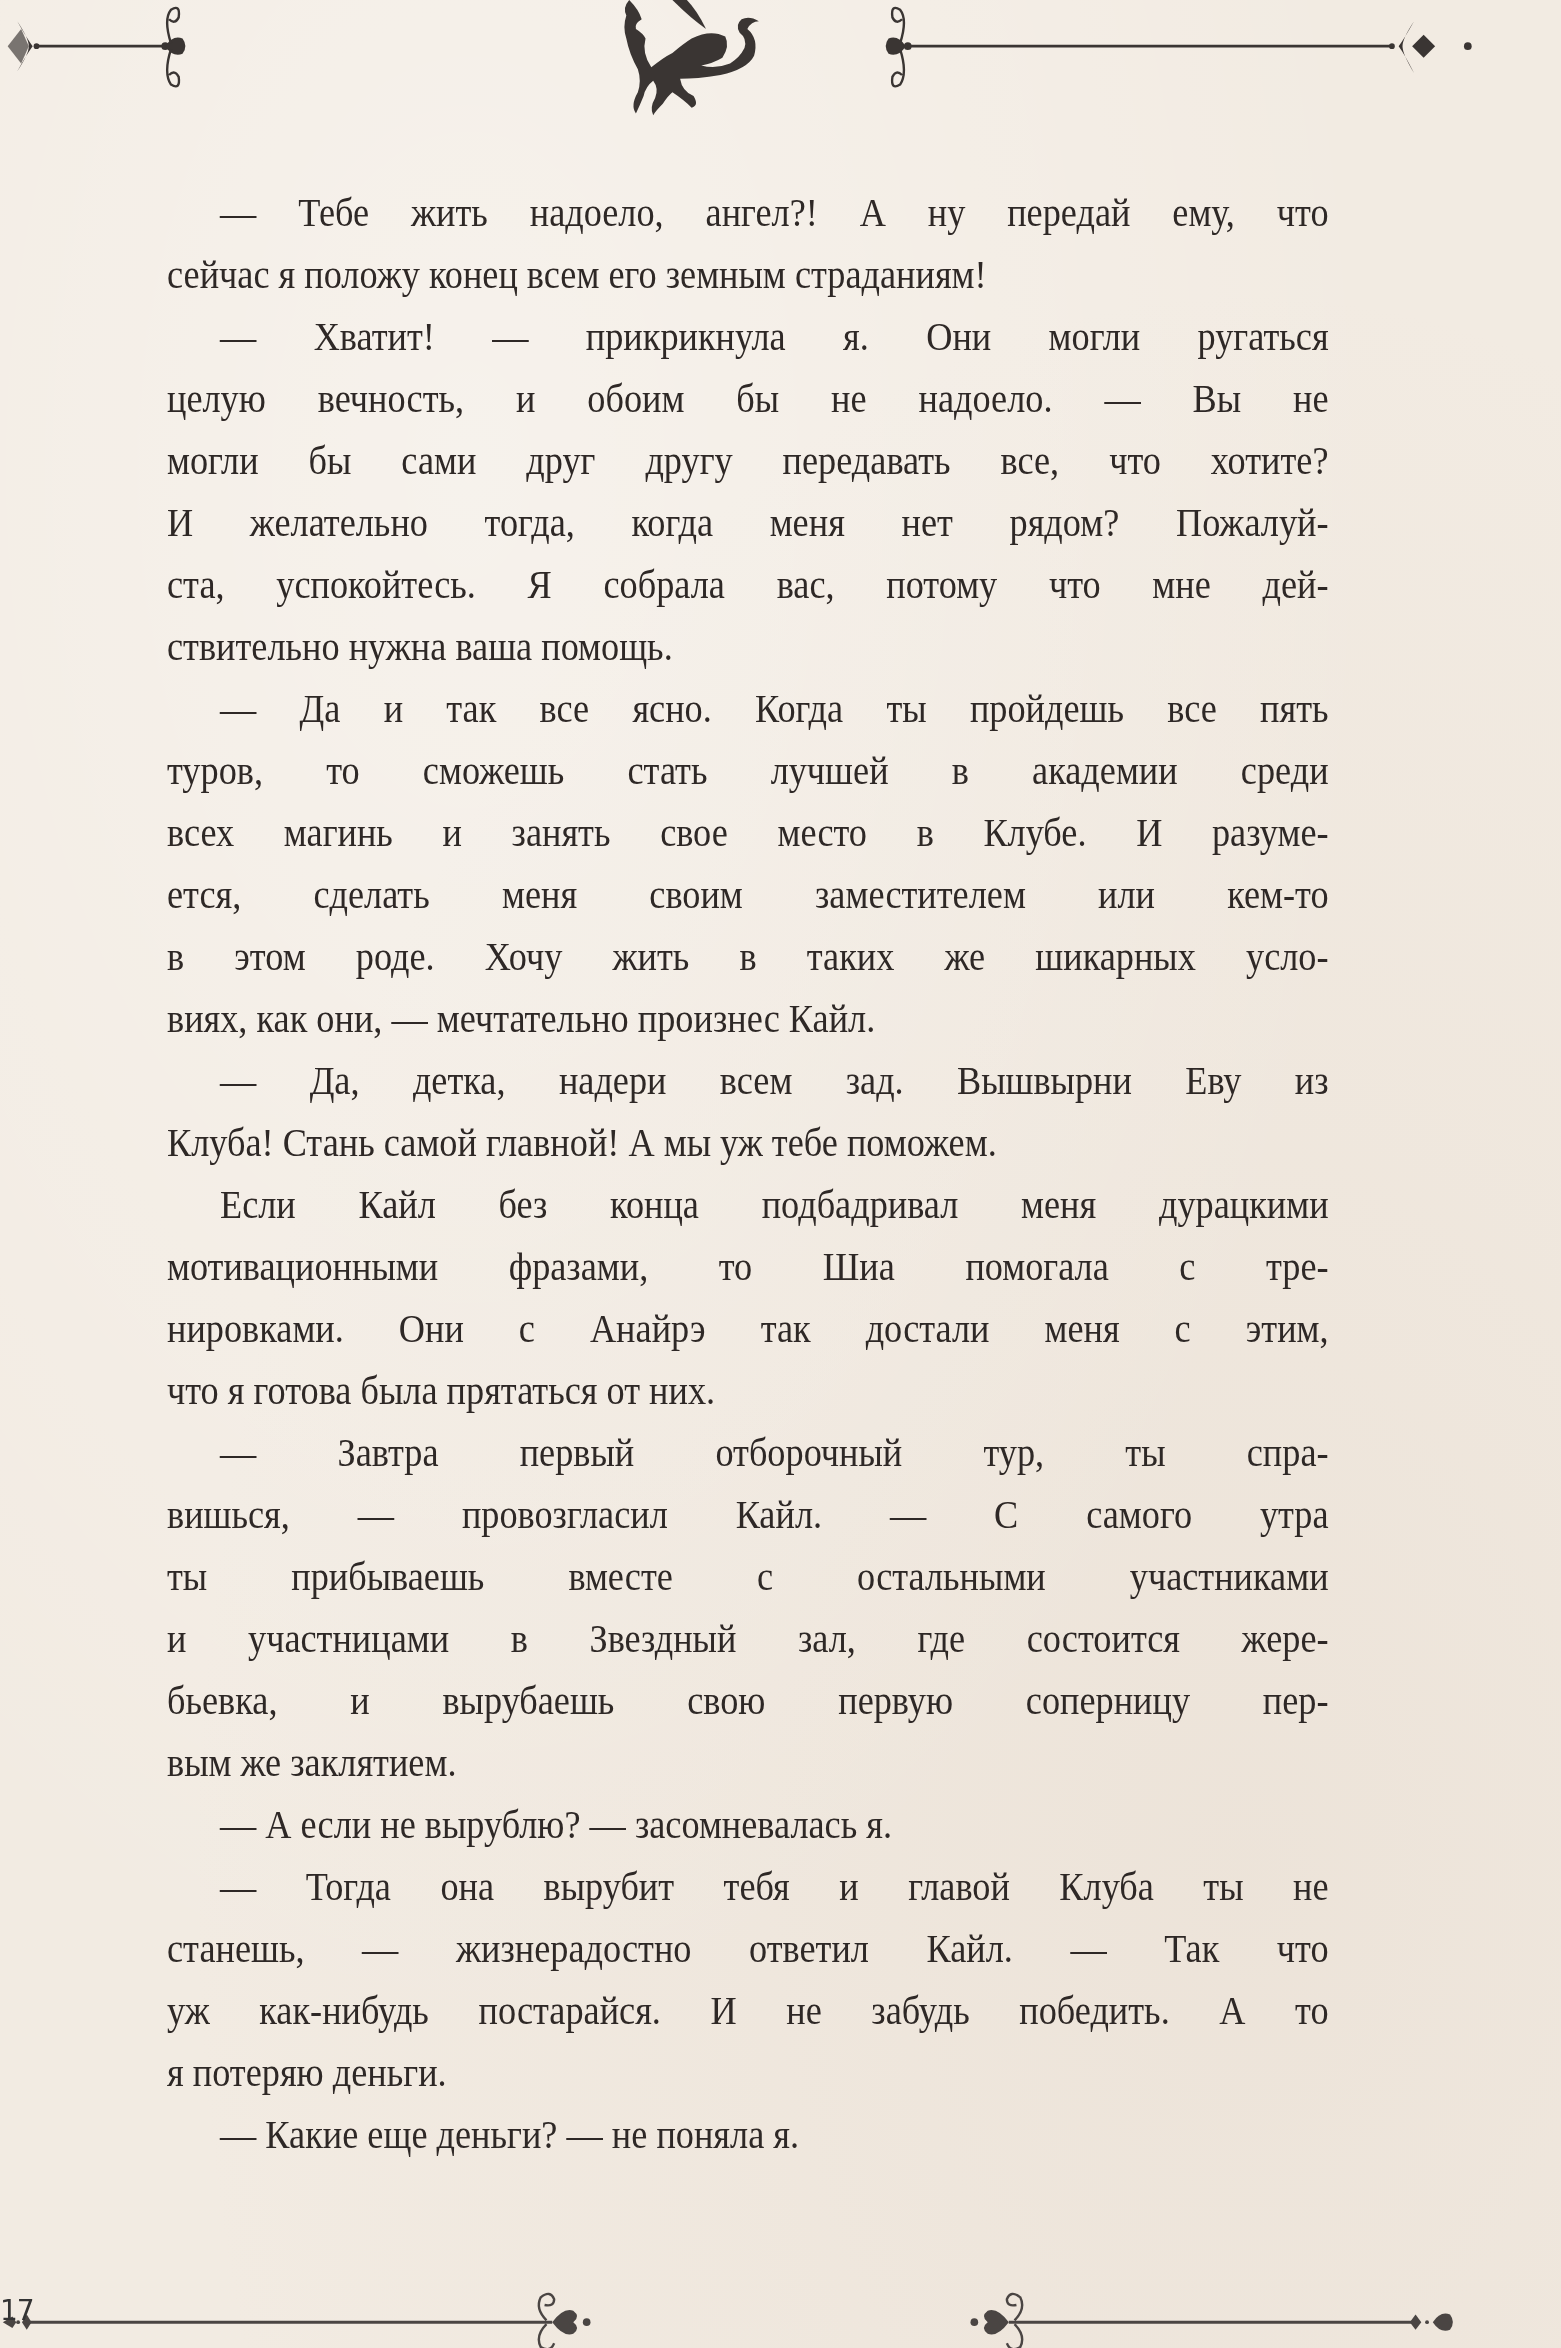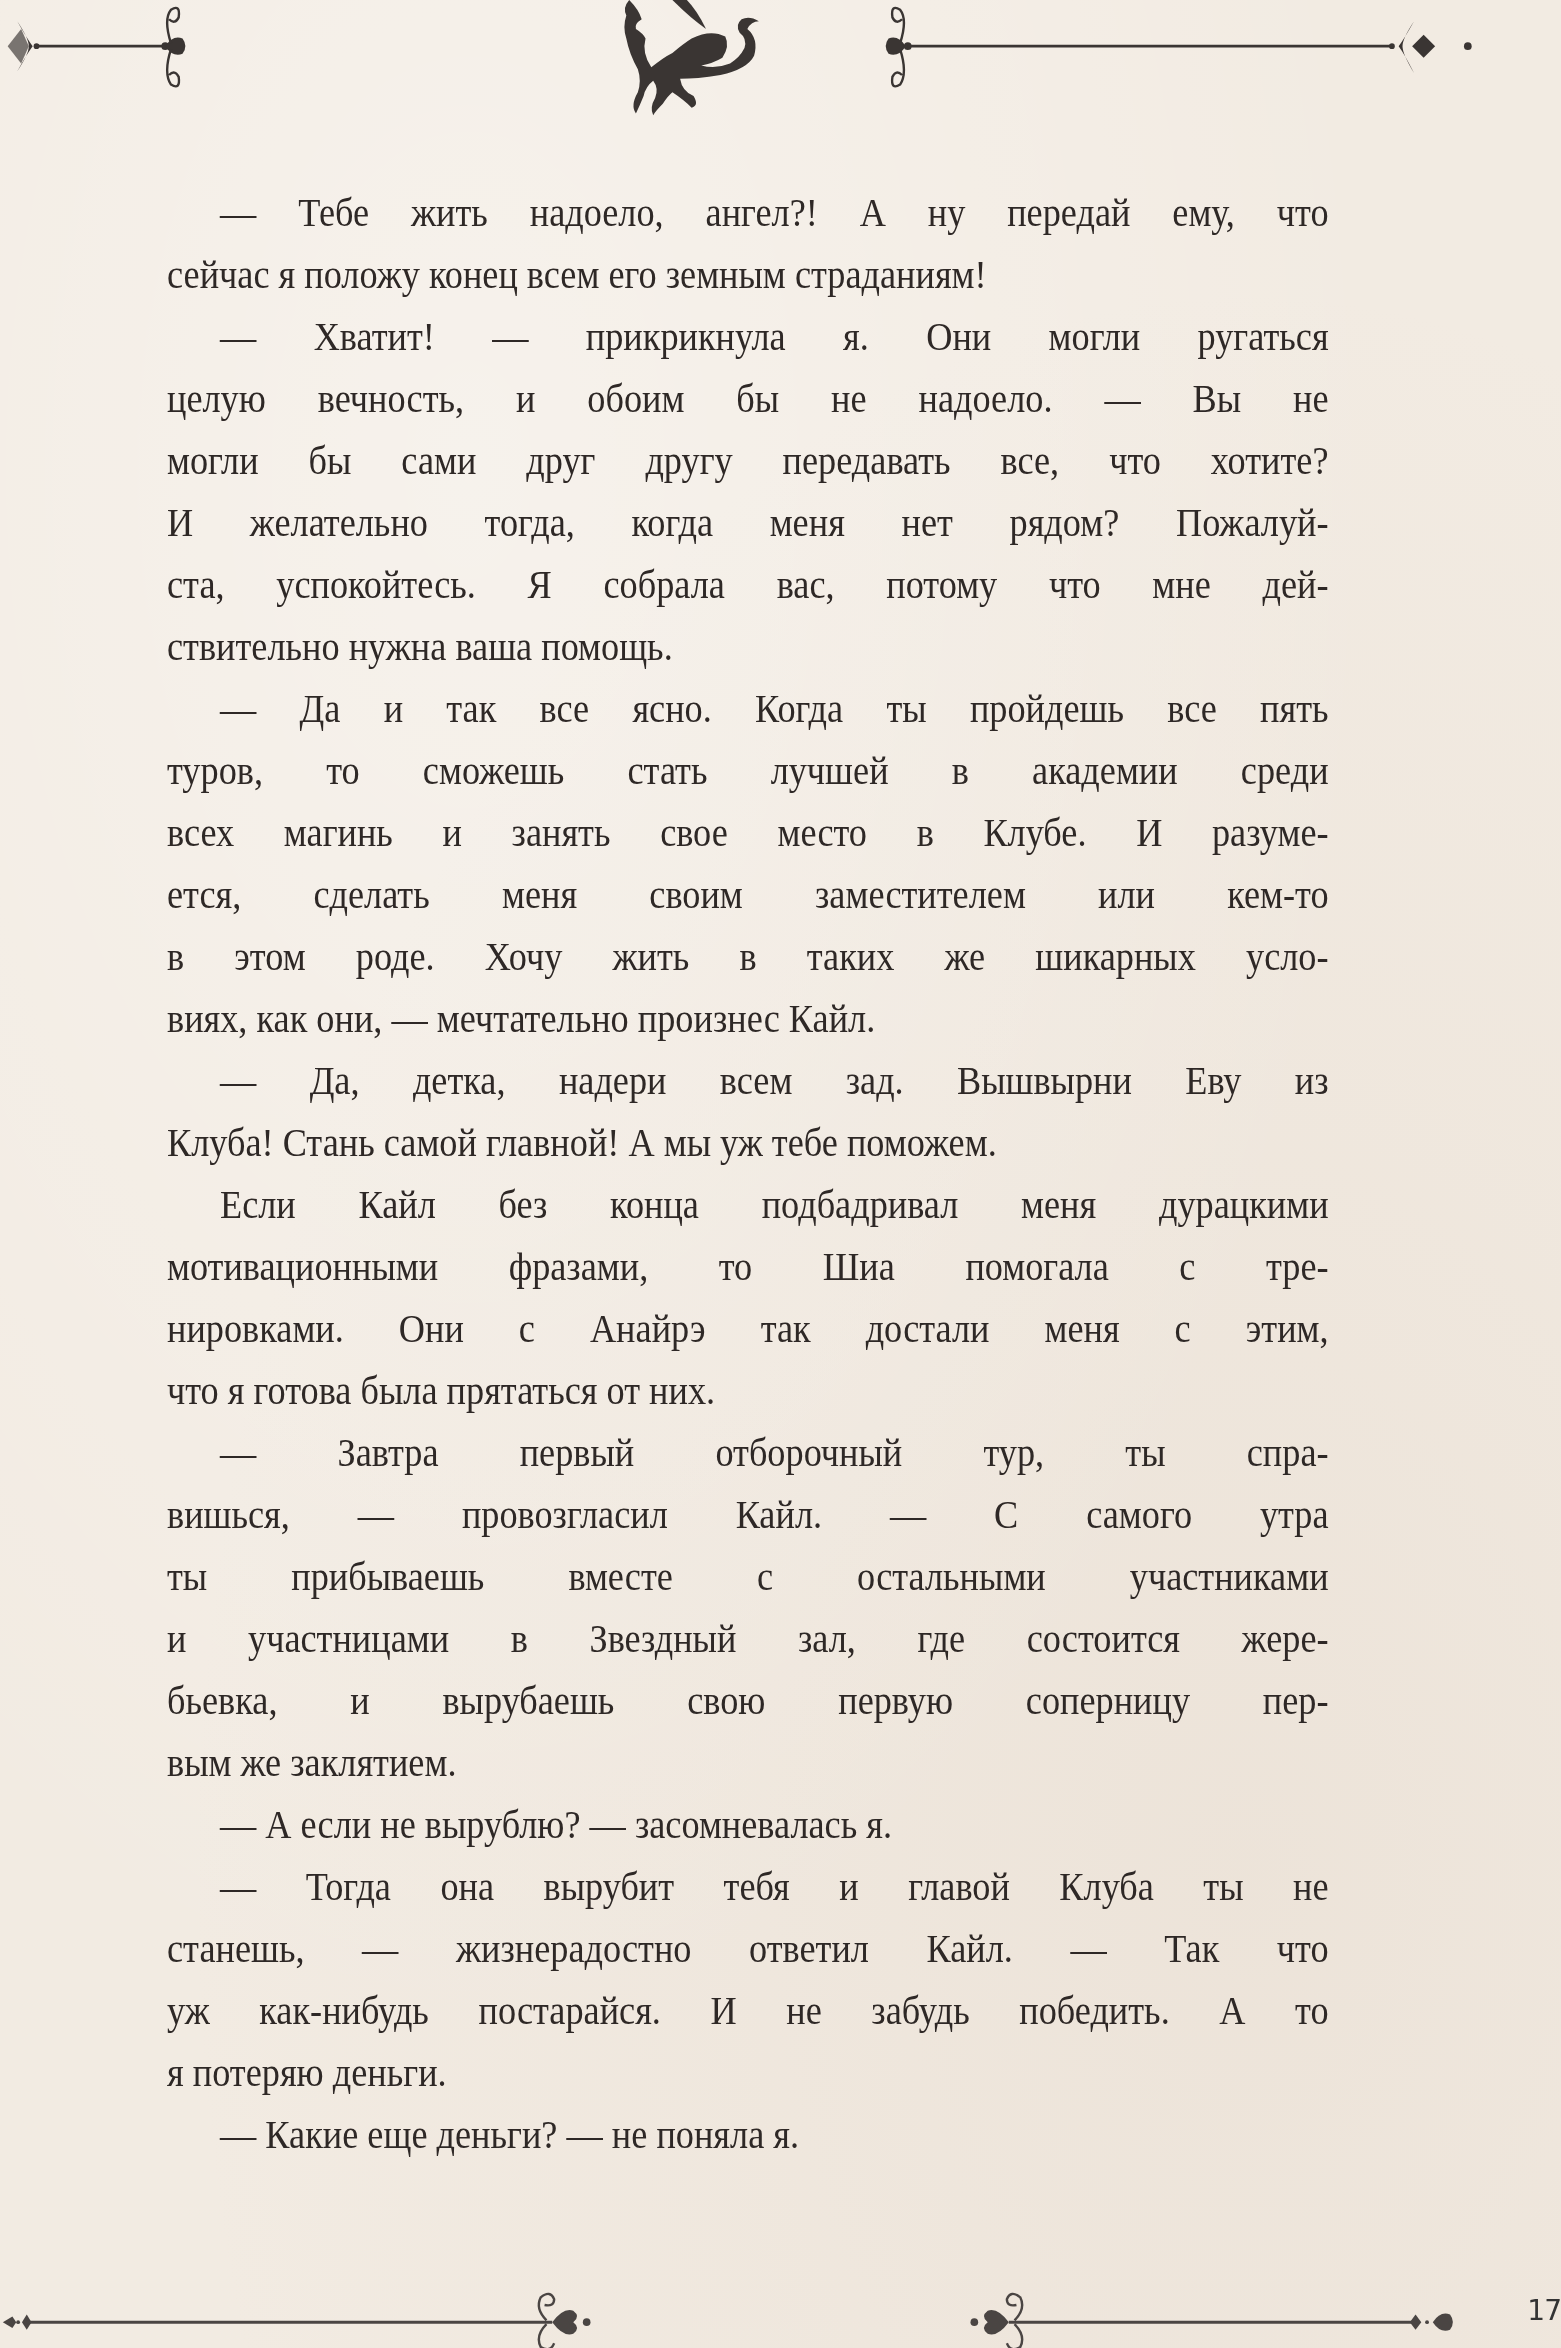--- a/index.html
+++ b/index.html
@@ -14,21 +14,21 @@
     position:absolute; inset:0;
     background:
       radial-gradient(ellipse at 30% 20%, rgba(255,255,255,0.35), rgba(255,255,255,0) 60%),
       radial-gradient(ellipse at 80% 80%, rgba(220,205,190,0.25), rgba(0,0,0,0) 60%),
       #f2ebe2;
   }
   .header-ornament { position:absolute; left:0; top:0; width:1561px; height:125px; }
   .footer-ornament { position:absolute; left:0; top:2282px; width:1561px; height:67px; }
   .page-number {
     position:absolute; left:0; width:1561px; top:2294px;
-    text-align:right;
+    text-align:left;
     font-family:"DejaVu Sans", sans-serif;
     font-size:28px; color:#333;
     letter-spacing:-1px;
   }
   .text-block {
     position:absolute; left:151px; top:182px; width:1161px;margin-left:16px;
   }
   .line {
     height:62px; line-height:62px;
     font-size:39px;

